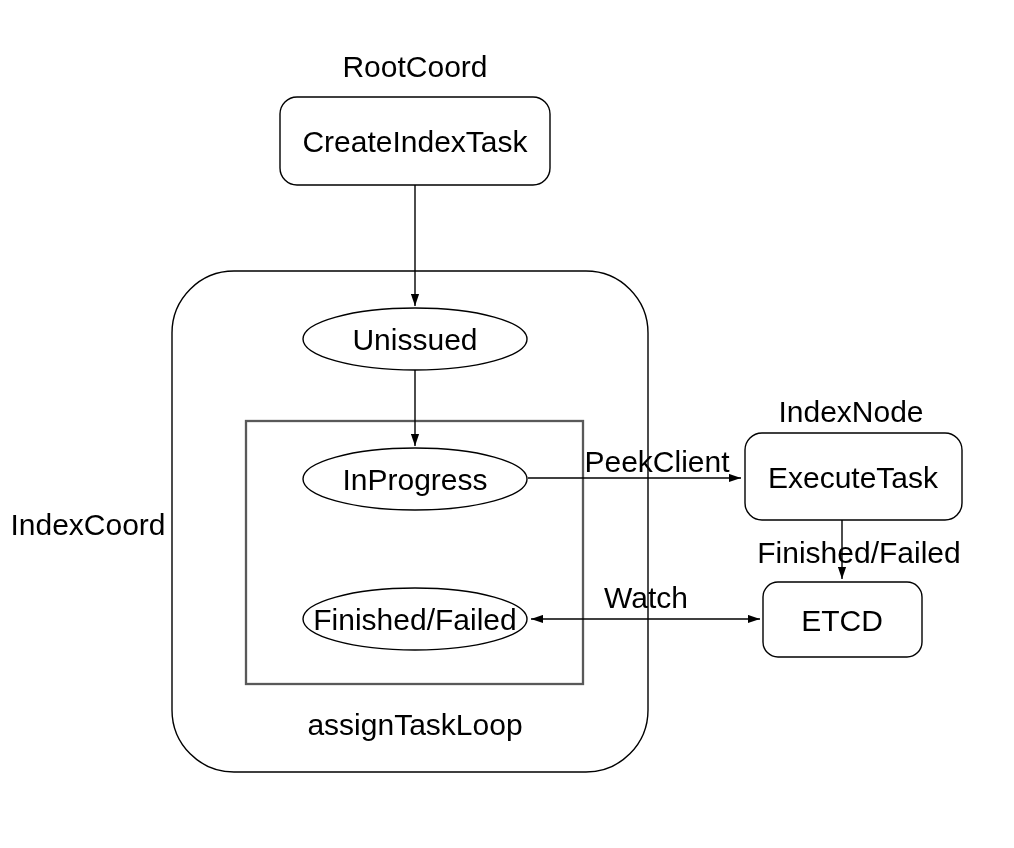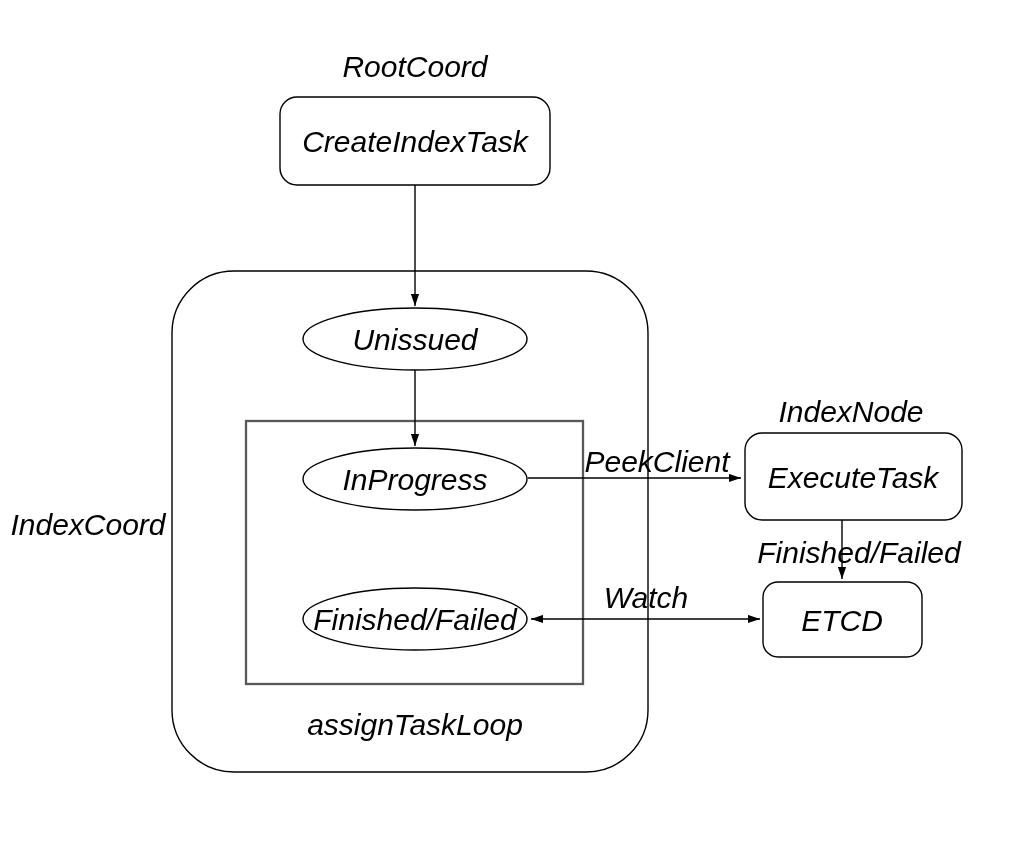--- a/index.html
+++ b/index.html
@@ -6,21 +6,20 @@
     margin: 0;
     padding: 0;
     background: #ffffff;
   }
   .stage {
     position: relative;
     width: 1014px;
     height: 848px;
     background: #ffffff;
     overflow: hidden;
-    font-style: italic;
   }
   svg.diagram {
     display: block;
     width: 1014px;
     height: 848px;
     font-family: "Liberation Sans", "DejaVu Sans", sans-serif;
   }
   .shape {
     fill: #ffffff;
     stroke: #000000;

